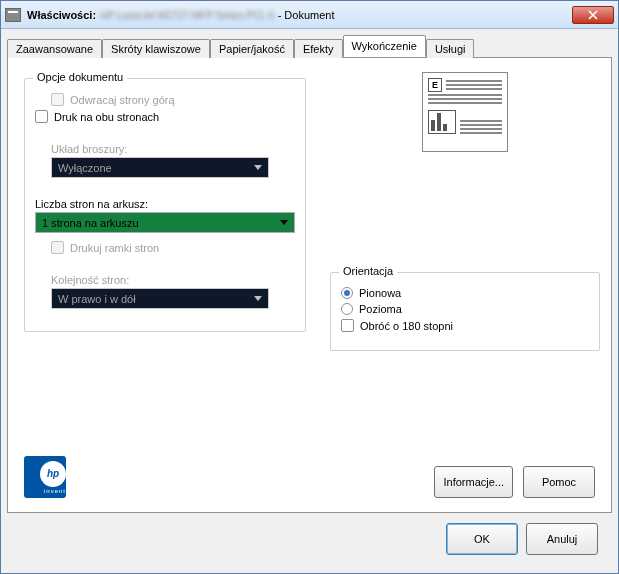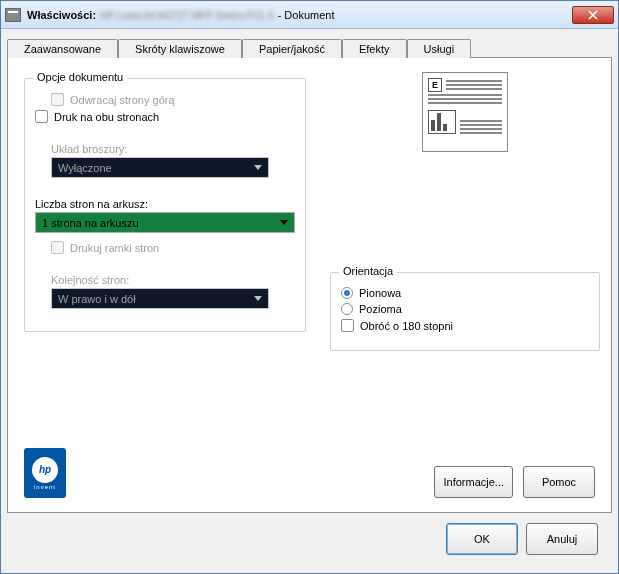--- a/index.html
+++ b/index.html
@@ -8,21 +8,21 @@
 .titlebar { height: 28px; background: linear-gradient(#e8f1fb, #cfe3f7); display: flex; align-items: center; padding: 0 4px; border-bottom: 1px solid #a0b8d8; }
 .titlebar-icon { width: 16px; height: 14px; background: #888; margin-right: 6px; border: 1px solid #666; position: relative; }
 .titlebar-icon::after { content:""; position:absolute; top:2px; left:2px; right:2px; height:2px; background:#fff; }
 .titlebar-text { flex: 1; color: #000; display:flex; align-items:center; gap:4px; }
 .titlebar-text .bold { font-weight: bold; }
 .titlebar-text .blur { color: transparent; text-shadow: 0 0 4px #888; letter-spacing: -0.5px; }
 .close-btn { width: 42px; height: 18px; background: linear-gradient(#e49a90, #c83420); border: 1px solid #8a2a1c; border-radius: 2px; color: #fff; display:flex; align-items:center; justify-content:center; font-size:10px; font-weight:bold; }
 .close-btn svg { width: 10px; height: 10px; }
 .client { flex: 1; background: #f0f0f0; padding: 6px; display: flex; flex-direction: column; }
 .tabs { display: flex; align-items: flex-end; height: 22px; position: relative; z-index: 2; }
-.tab { padding: 3px 16px; border: 1px solid #919191; border-bottom: none; background: #f0f0f0; margin-right: 0px; border-radius: 2px 2px 0 0; cursor: default; position: relative; top: 1px; }
+.tab { padding: 3px 8px; border: 1px solid #919191; border-bottom: none; background: #f0f0f0; margin-right: 0px; border-radius: 2px 2px 0 0; cursor: default; position: relative; top: 1px; }
 .tab.active { background: #fff; border-bottom: 1px solid #fff; top: 0; padding-top: 4px; padding-bottom: 4px; z-index: 3; }
 .tabpanel { flex: 1; background: #fff; border: 1px solid #919191; position: relative; padding: 14px 16px; display: flex; flex-direction: column; }
 .cols { display: flex; gap: 24px; }
 .left { width: 310px; }
 .right { flex: 1; display: flex; flex-direction: column; align-items: center; }
 .groupbox { border: 1px solid #d0d0d0; border-radius: 2px; padding: 10px 10px 14px 10px; position: relative; margin-top: 6px; }
 .groupbox-title { position: absolute; top: -8px; left: 8px; background: #fff; padding: 0 4px; }
 .row { display: flex; align-items: center; margin: 4px 0; }
 .row.indent { margin-left: 16px; }
 .check { width: 13px; height: 13px; border: 1px solid #8e8e8e; background: #fff; margin-right: 6px; flex-shrink:0; border-radius:2px; }
@@ -41,21 +41,21 @@
 .combo-btn svg { width:8px; height:6px; }
 .preview { width:86px; height:80px; border:1px solid #888; background:#fff; padding:5px; display:flex; flex-direction:column; gap:2px; }
 .preview-e { width:14px; height:14px; border:1px solid #555; font-size:9px; font-weight:bold; display:flex; align-items:center; justify-content:center; }
 .preview-line { height:2px; background:#888; }
 .preview-row { display:flex; gap:4px; margin-top:4px; }
 .preview-chart { width:28px; height:24px; border:1px solid #555; display:flex; align-items:flex-end; gap:2px; padding:2px; }
 .preview-bar { width:4px; background:#555; }
 .preview-lines { flex:1; display:flex; flex-direction:column; gap:2px; justify-content: flex-end; }
 .right-groupbox { width: 270px; margin-top: 120px; }
 .logo-row { display:flex; align-items:flex-end; margin-top:auto; }
-.hp-logo { width:42px; height:50px; background:#0055a5; border-radius:3px; display:flex; flex-direction:column; align-items:center; justify-content:center; color:#fff; }
+.hp-logo { width:42px; height:42px; background:#0055a5; border-radius:3px; display:flex; flex-direction:column; align-items:flex-end; justify-content:center; color:#fff; }
 .hp-logo-circle { width:26px; height:26px; border-radius:50%; background:#fff; color:#0055a5; display:flex; align-items:center; justify-content:center; font-size:10px; font-style:italic; font-weight:bold; }
 .hp-invent { font-size:6px; letter-spacing:1px; margin-top:1px; }
 .btn { min-width:72px; height:32px; border:1px solid #707070; border-radius:3px; background:linear-gradient(#fdfdfd,#e6e6e6); padding:0 8px; display:inline-flex; align-items:center; justify-content:center; cursor:default; }
 .btn.default { border-color:#3c7fb1; box-shadow:0 0 0 1px #85b3da inset; }
 .btn-row { display:flex; gap:10px; margin-left:auto; }
 .footer { padding: 10px 14px 12px 0; display:flex; justify-content:flex-end; gap:8px; background:#f0f0f0; }
 </style>
 </head>
 <body>
 
@@ -73,20 +73,21 @@
         </svg>
     </div>
   </div>
 
   <div class="client">
     <div class="tabs">
       <div class="tab">Zaawansowane</div>
       <div class="tab">Skróty klawiszowe</div>
       <div class="tab">Papier/jakość</div>
       <div class="tab">Efekty</div>
+      <div class="tab active">Wykończenie</div>
       <div class="tab">Usługi</div>
     </div>
 
     <div class="tabpanel">
       <div class="cols">
         <div class="left">
           <div class="groupbox">
             <div class="groupbox-title">Opcje dokumentu</div>
 
             <div class="row indent">

